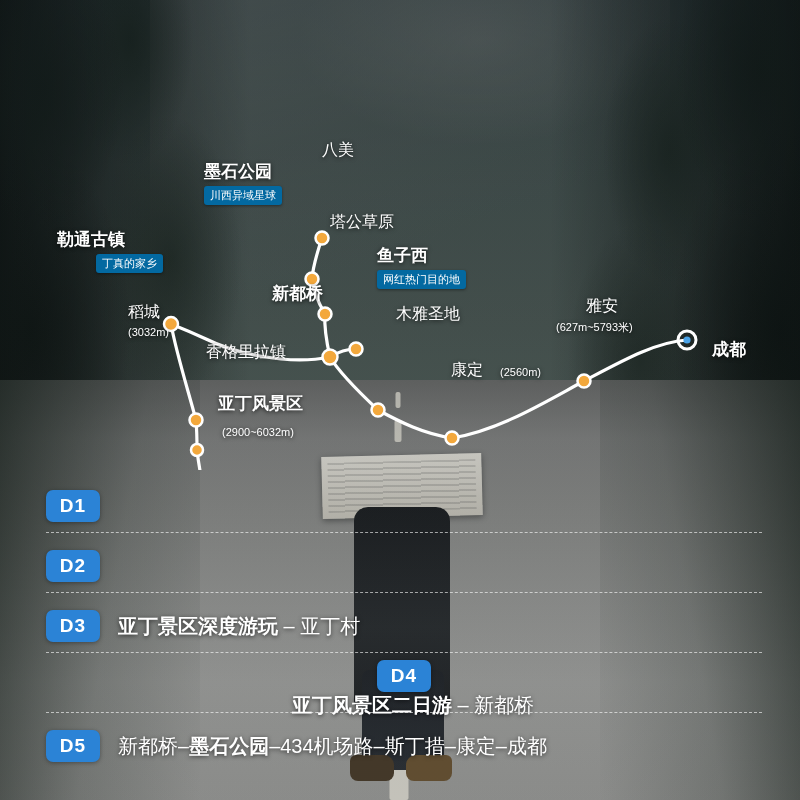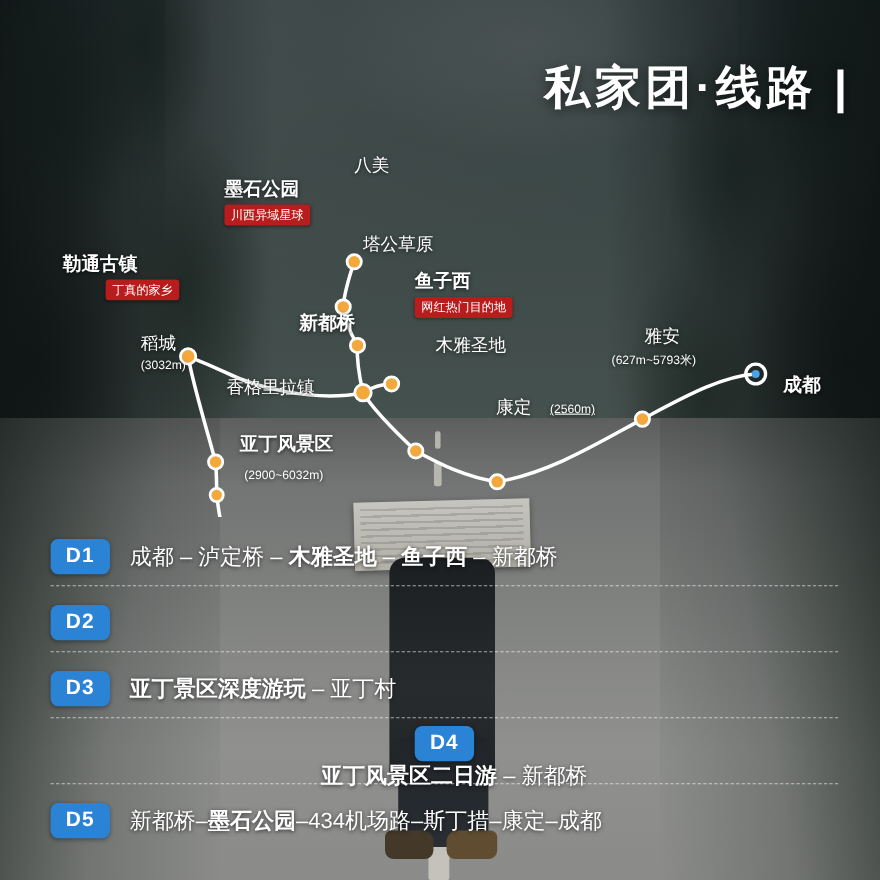--- a/index.html
+++ b/index.html
@@ -105,21 +105,21 @@
   .node-label{
     position:absolute;color:#ffffff;white-space:nowrap;
     text-shadow:0 1px 4px rgba(0,0,0,.75);
     font-family:"Liberation Sans","DejaVu Sans",sans-serif;
   }
   .nl-big{font-size:17px;font-weight:bold;}
   .nl-mid{font-size:16px;}
   .nl-sub{font-size:11px;font-weight:normal;}
   .tag{
     position:absolute;white-space:nowrap;
-    background:#b91c1c;color:#fff;font-size:11px;
+    background:#0369a1;color:#fff;font-size:11px;
     padding:2px 6px;border-radius:3px;
     box-shadow:0 1px 3px rgba(0,0,0,.4);
   }
 
   
   .itinerary{position:absolute;left:0;top:470px;width:800px;height:330px;}
   .day-row{
     position:absolute;left:46px;width:716px;height:52px;
     display:flex;align-items:center;
   }
@@ -165,21 +165,20 @@
       <div class="p-paper"></div>
       <div class="p-body"></div>
       <div class="p-legs"></div>
       <div class="p-shoe-l"></div>
       <div class="p-shoe-r"></div>
     </div>
 
     <div class="bg-tint"></div>
   </div>
 
-  <div class="title">私家团·线路 |</div>
 
   <div class="map">
     <svg width="800" height="380" viewBox="0 0 800 380">
       <g fill="none" stroke="#ffffff" stroke-width="3.2" stroke-linecap="round" stroke-linejoin="round">
 
         <path d="M687,250 C655,252 620,272 584,291"></path>
         <path d="M584,291 C545,312 500,340 452,348"></path>
         <path d="M452,348 C424,344 400,332 378,320"></path>
         <path d="M378,320 C362,305 340,284 330,267"></path>
 
@@ -236,33 +235,30 @@
 
     <div class="node-label nl-mid" style="left:586px;top:206px;">雅安</div>
     <div class="node-label nl-sub" style="left:556px;top:230px;">(627m~5793米)</div>
 
     <div class="node-label nl-mid" style="left:128px;top:212px;font-family:Liberation Serif, serif;">稻城</div>
     <div class="node-label nl-sub" style="left:128px;top:236px;">(3032m)</div>
 
     <div class="node-label nl-mid" style="left:206px;top:252px;">香格里拉镇</div>
 
     <div class="node-label nl-mid" style="left:451px;top:270px;">康定</div>
-    <div class="node-label nl-sub" style="left:500px;top:276px;text-decoration:underline;">(2560m)</div>
+    <div class="node-label nl-sub" style="left:500px;top:276px;">(2560m)</div>
 
     <div class="node-label nl-big" style="left:218px;top:302px;">亚丁风景区</div>
     <div class="node-label nl-sub" style="left:222px;top:336px;">(2900~6032m)</div>
   </div>
 
   <div class="itinerary">
 
     <div class="day-row" style="top:10px;">
       <div class="day-badge">D1</div>
-      <div class="day-text">
-        <span>成都 – 泸定桥 – </span><b>木雅圣地</b><span> – </span><b>鱼子西</b><span> – 新都桥</span>
-      </div>
     </div>
     <div class="divider" style="top:62px;"></div>
 
     <div class="day-row" style="top:70px;">
       <div class="day-badge">D2</div>
     </div>
     <div class="divider" style="top:122px;"></div>
 
     <div class="day-row" style="top:130px;">
       <div class="day-badge">D3</div>

